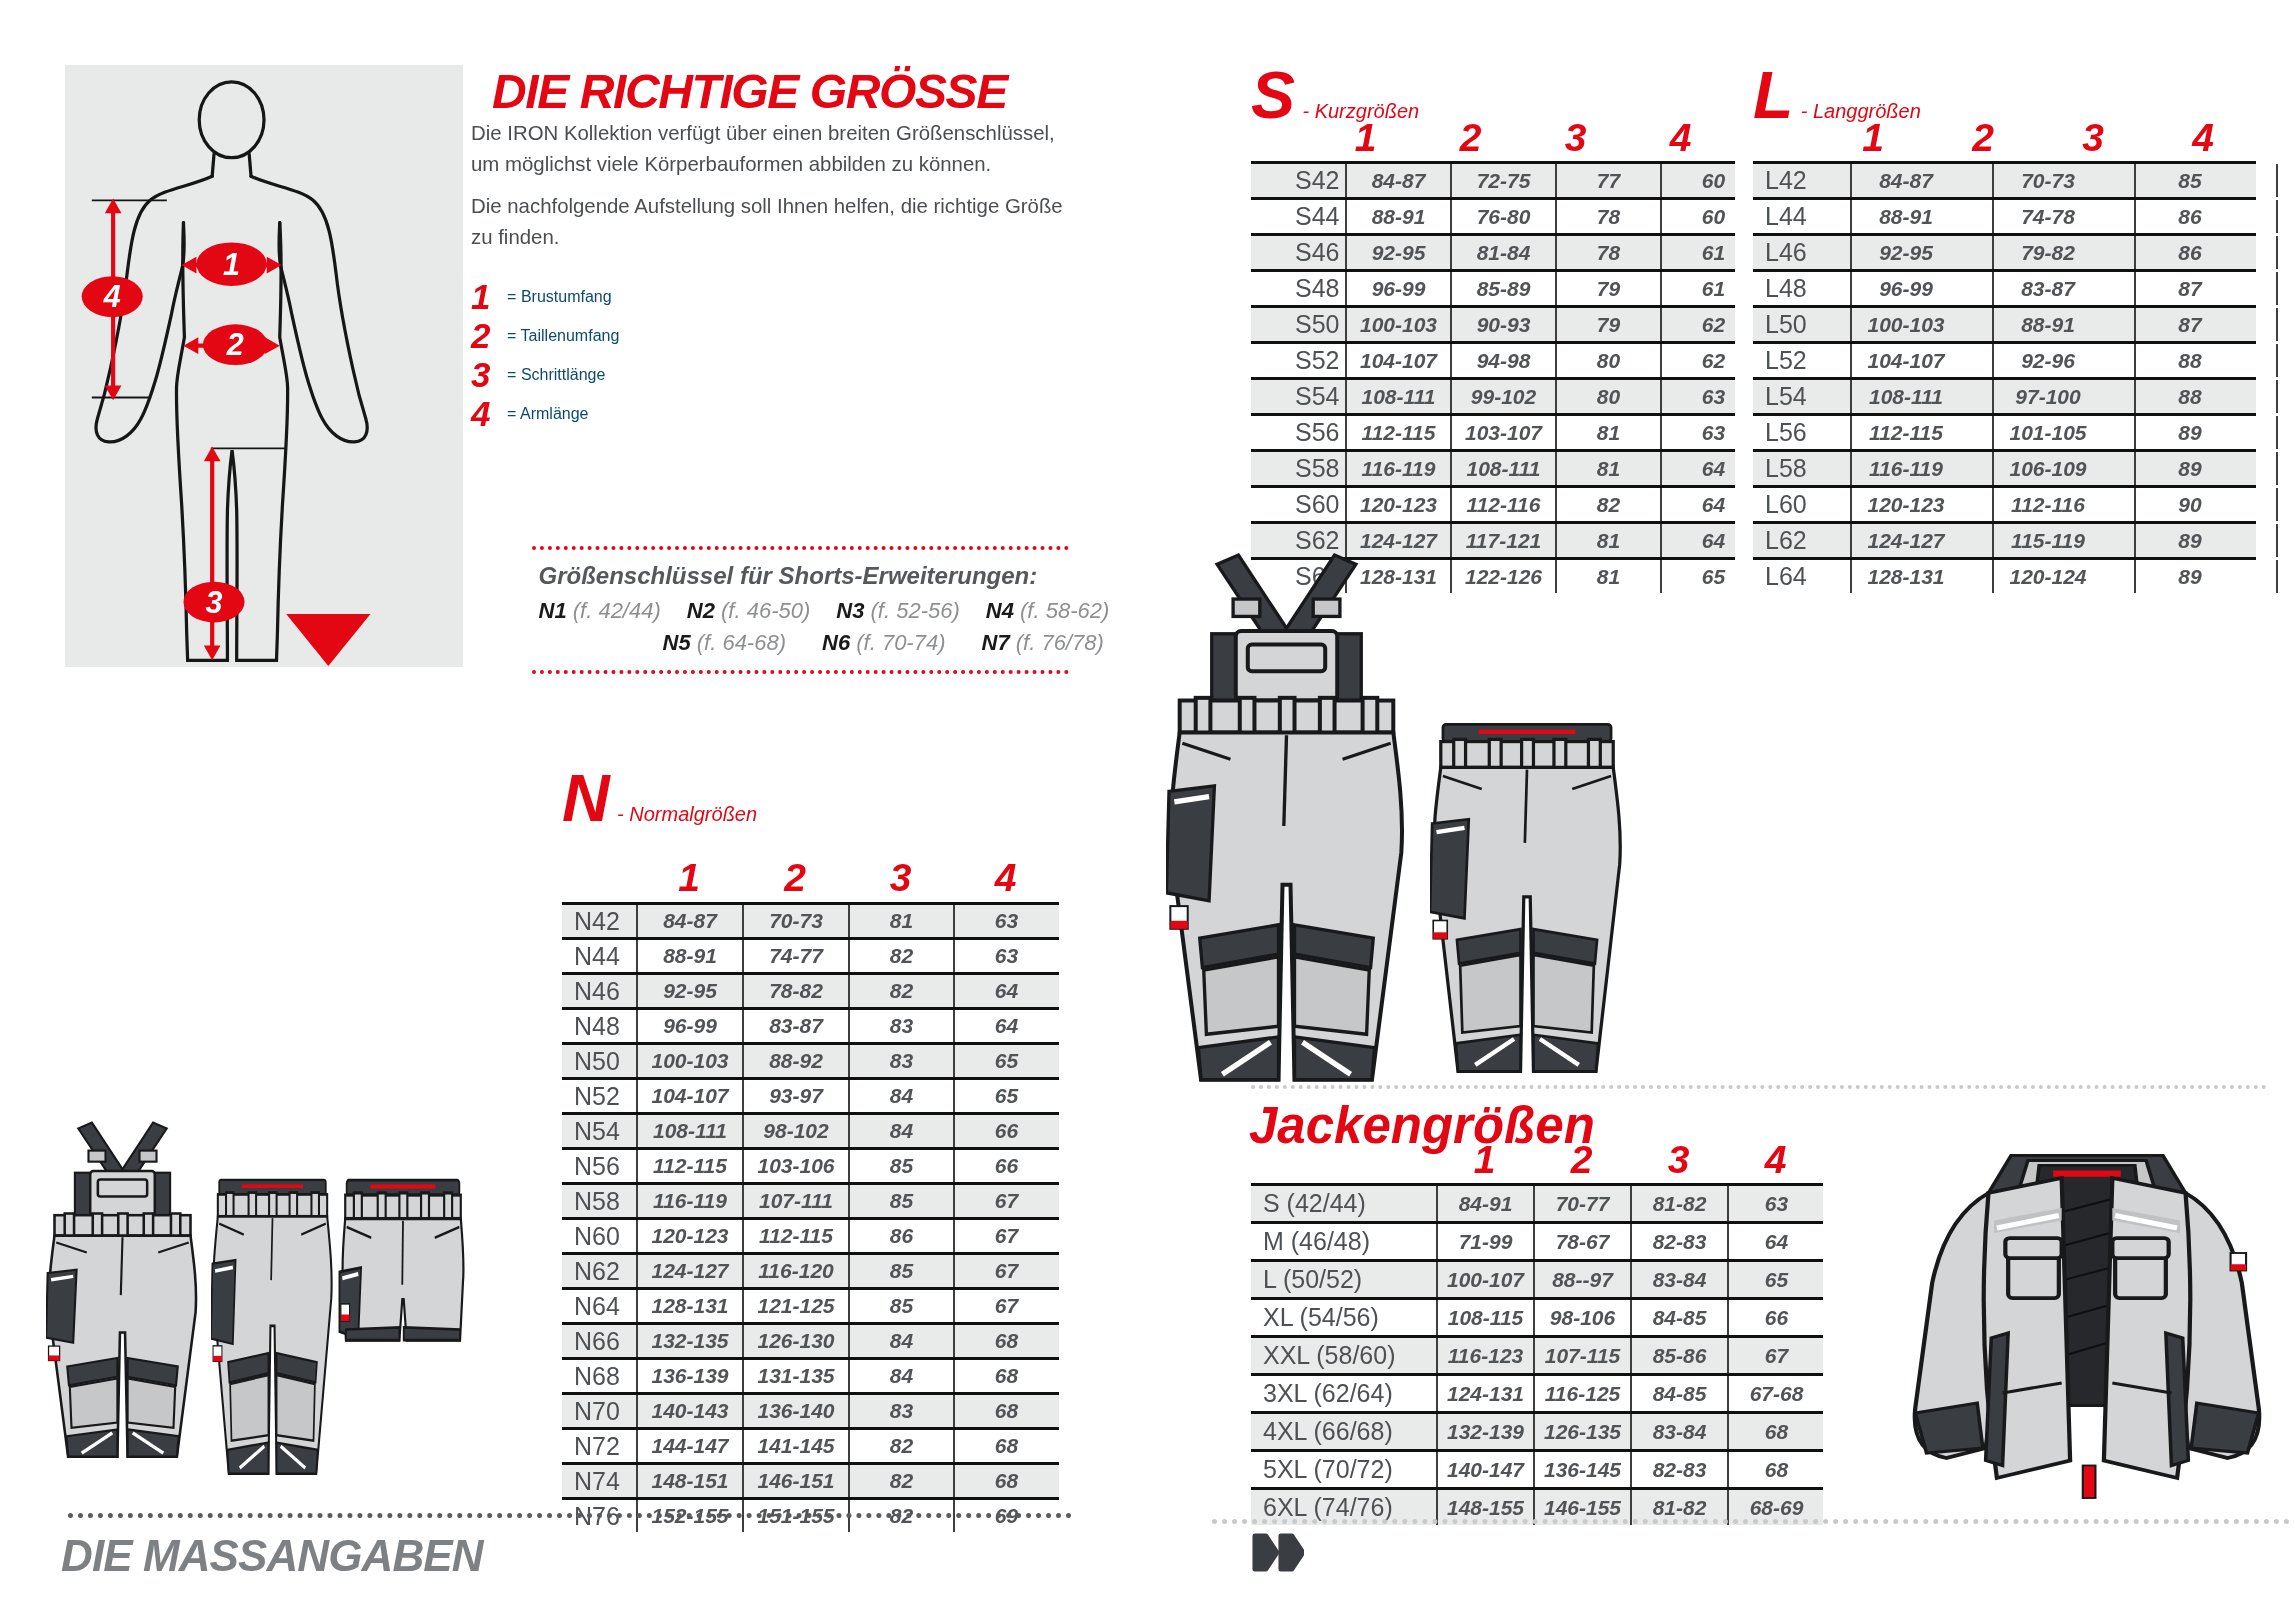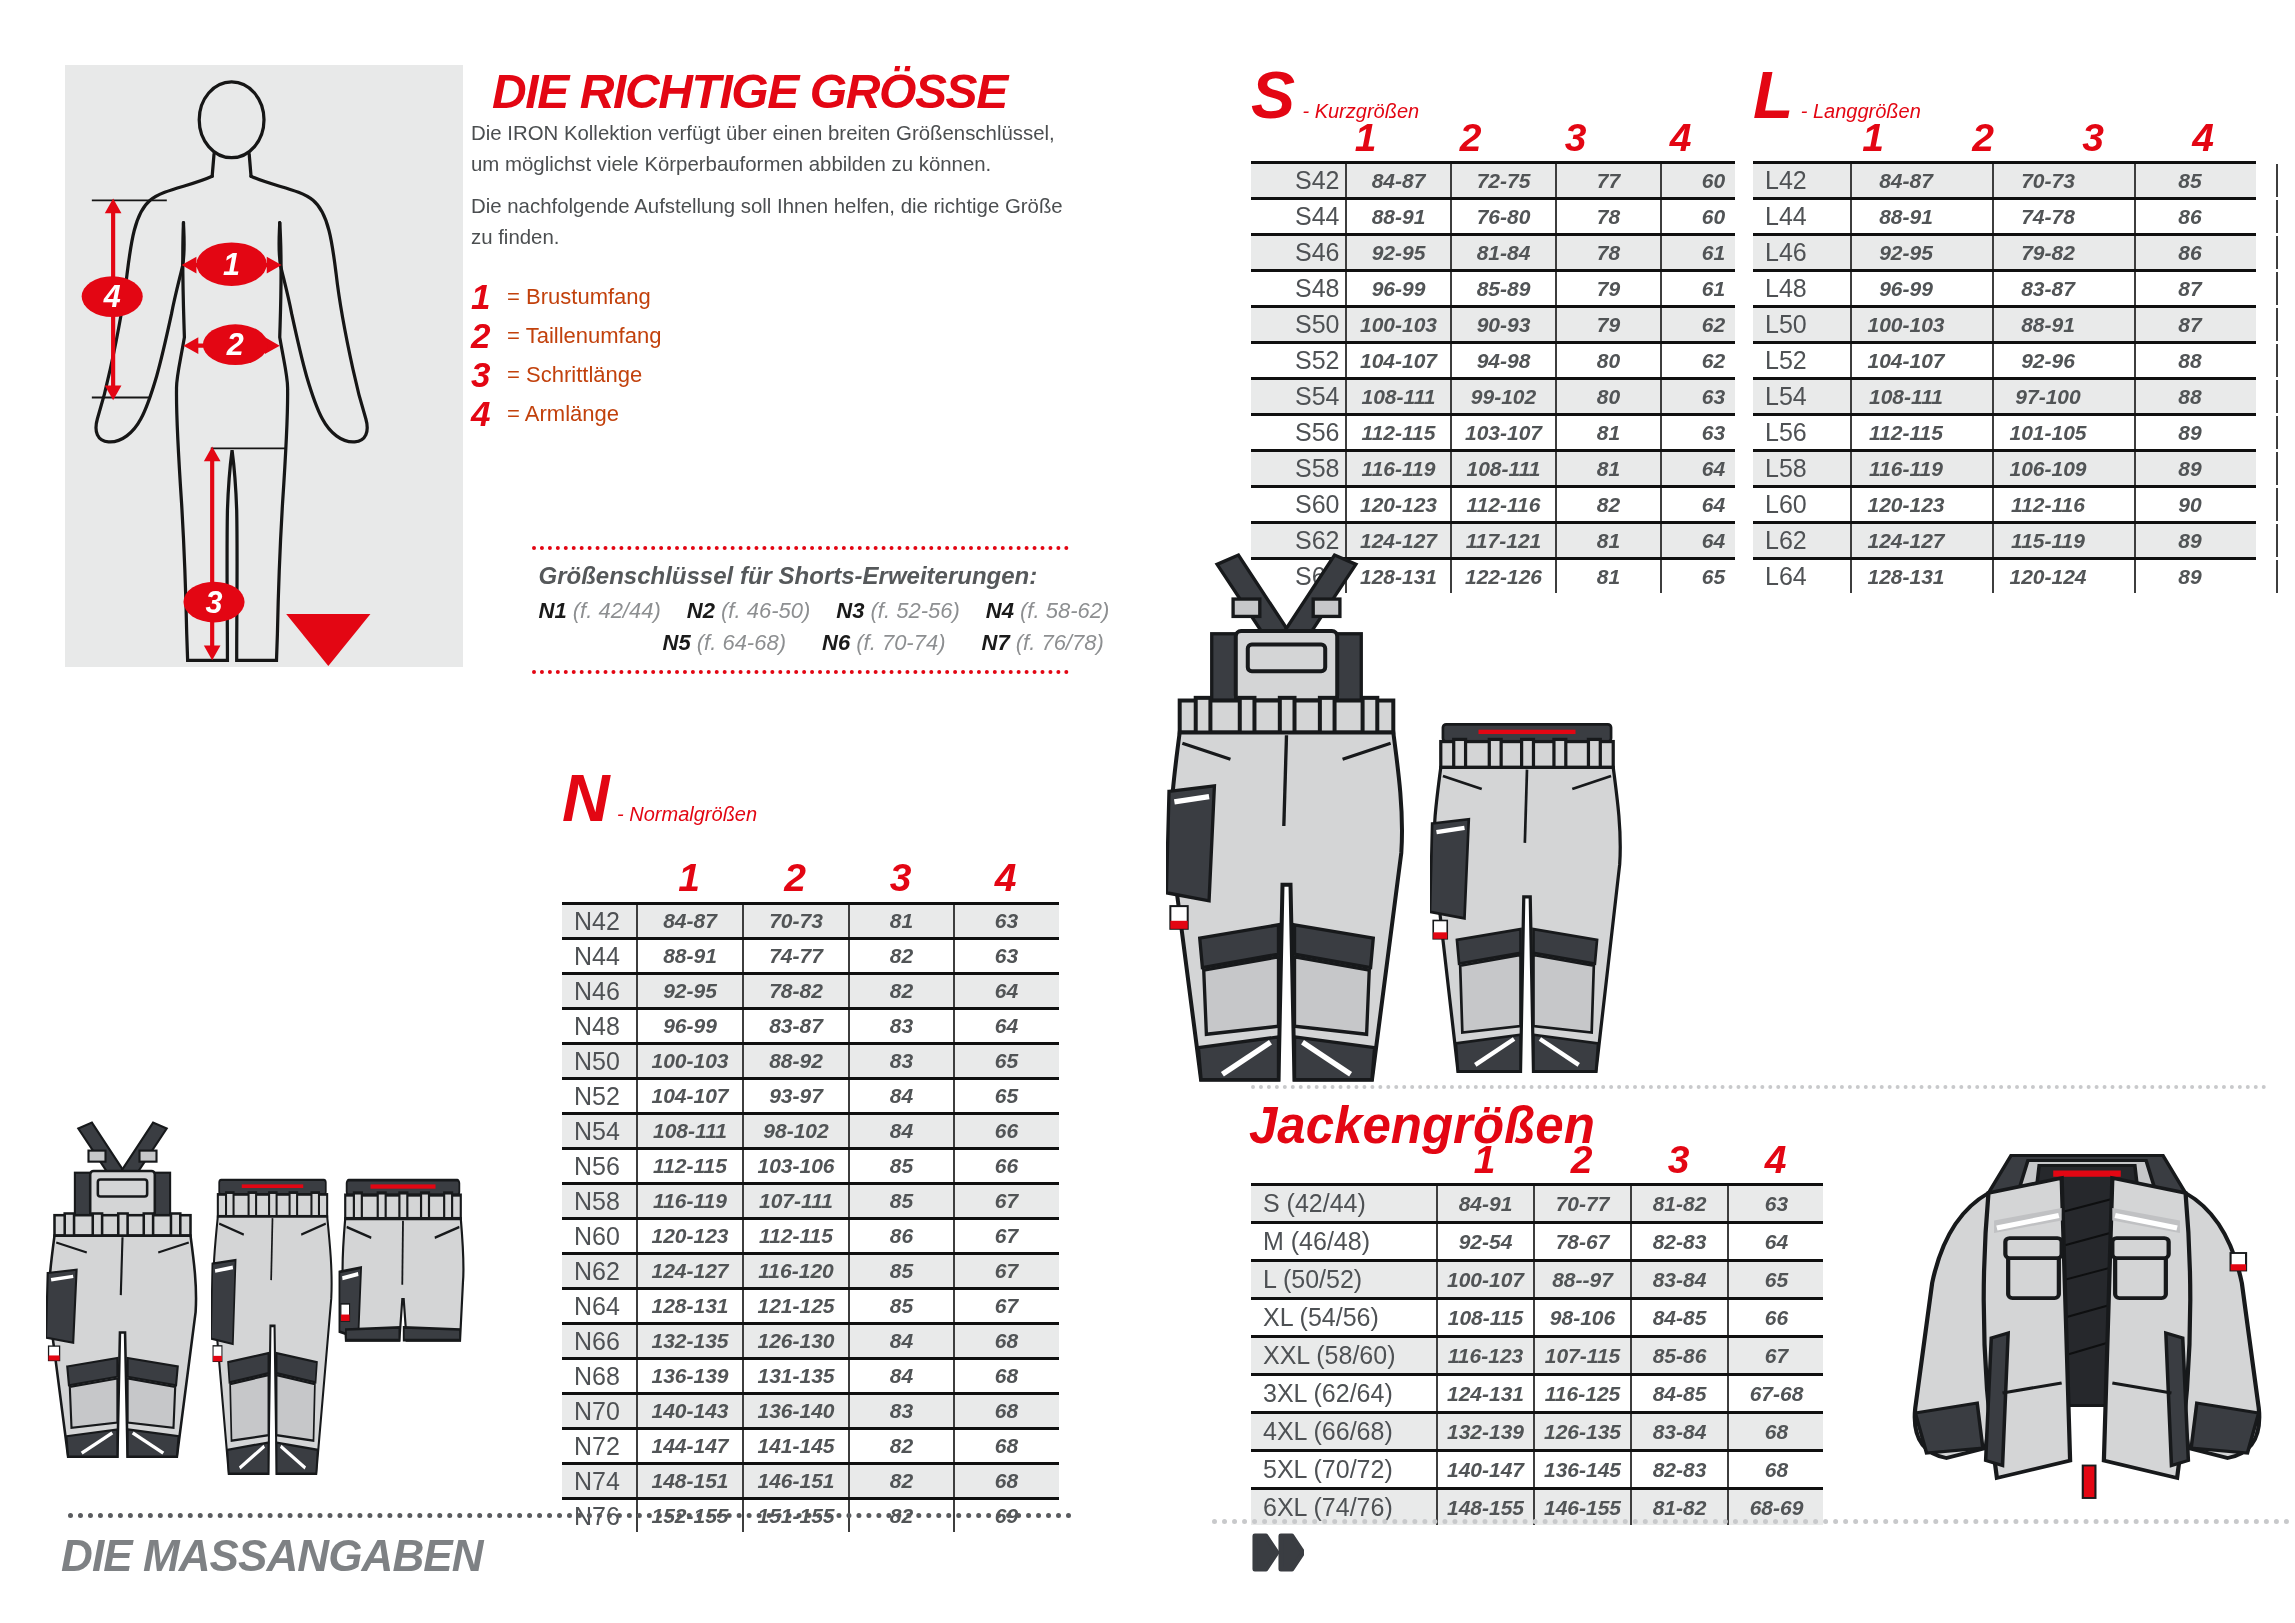--- a/index.html
+++ b/index.html
@@ -11,21 +11,21 @@
   .page-title{left:492px;top:64px;font-size:48px;font-weight:bold;font-style:italic;
               color:#e30613;letter-spacing:-1.4px;white-space:nowrap;}
   .intro{left:471px;width:602px;font-size:20.4px;line-height:1.5;color:#4b4e50;margin:0;}
   #intro1{top:118px;}
   #intro2{top:191px;}
 
   
   #legend{left:471px;top:277px;}
   .legend-item{display:flex;align-items:center;height:39px;}
   .legend-num{width:30.5px;font-size:35px;font-weight:bold;font-style:italic;color:#e30613;line-height:1;}
-  .legend-label{font-size:22px;color:#c2410c;margin-left:5.6px;}
+  .legend-label{font-size:16px;color:#0c4a6e;margin-left:5.6px;}
 
   
   #shorts-box{left:532px;top:546px;width:525px;border-top:4.2px dotted #e30613;
               border-bottom:4.2px dotted #e30613;padding:12px 5.6px 14px 6.5px;}
   .shorts-title{font-size:24px;font-weight:bold;font-style:italic;color:#55585a;margin:0 0 8.3px 0;}
   .key-row{display:flex;gap:26px;font-style:italic;font-size:22px;margin-top:5.6px;white-space:nowrap;}
   .key-row2{padding-left:124px;gap:36px;}
   .key-code{color:#1a1a1a;font-weight:bold;}
   .key-range{color:#8d8f91;font-weight:normal;}
 
@@ -523,21 +523,21 @@
   <div class="abs tbody" id="j-body">
       <div class="tr">
         <span class="td label">S (42/44)</span>
         <span class="td val">84-91</span>
         <span class="td val">70-77</span>
         <span class="td val">81-82</span>
         <span class="td val">63</span>
       </div>
       <div class="tr">
         <span class="td label">M (46/48)</span>
-        <span class="td val">92-54</span>
+        <span class="td val">71-99</span>
         <span class="td val">78-67</span>
         <span class="td val">82-83</span>
         <span class="td val">64</span>
       </div>
       <div class="tr">
         <span class="td label">L (50/52)</span>
         <span class="td val">100-107</span>
         <span class="td val">88--97</span>
         <span class="td val">83-84</span>
         <span class="td val">65</span>

